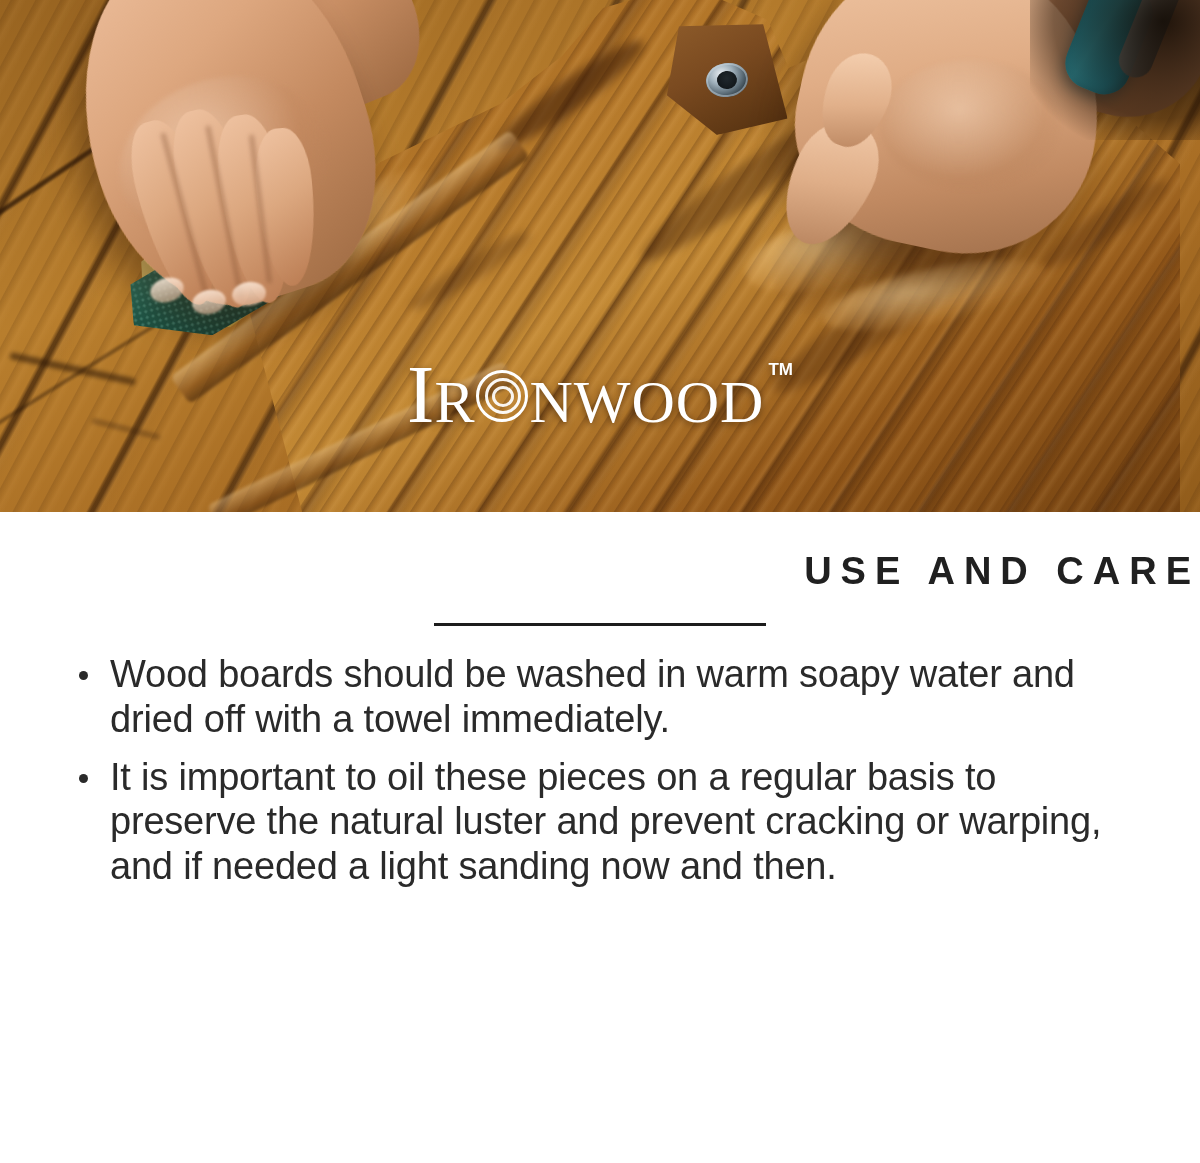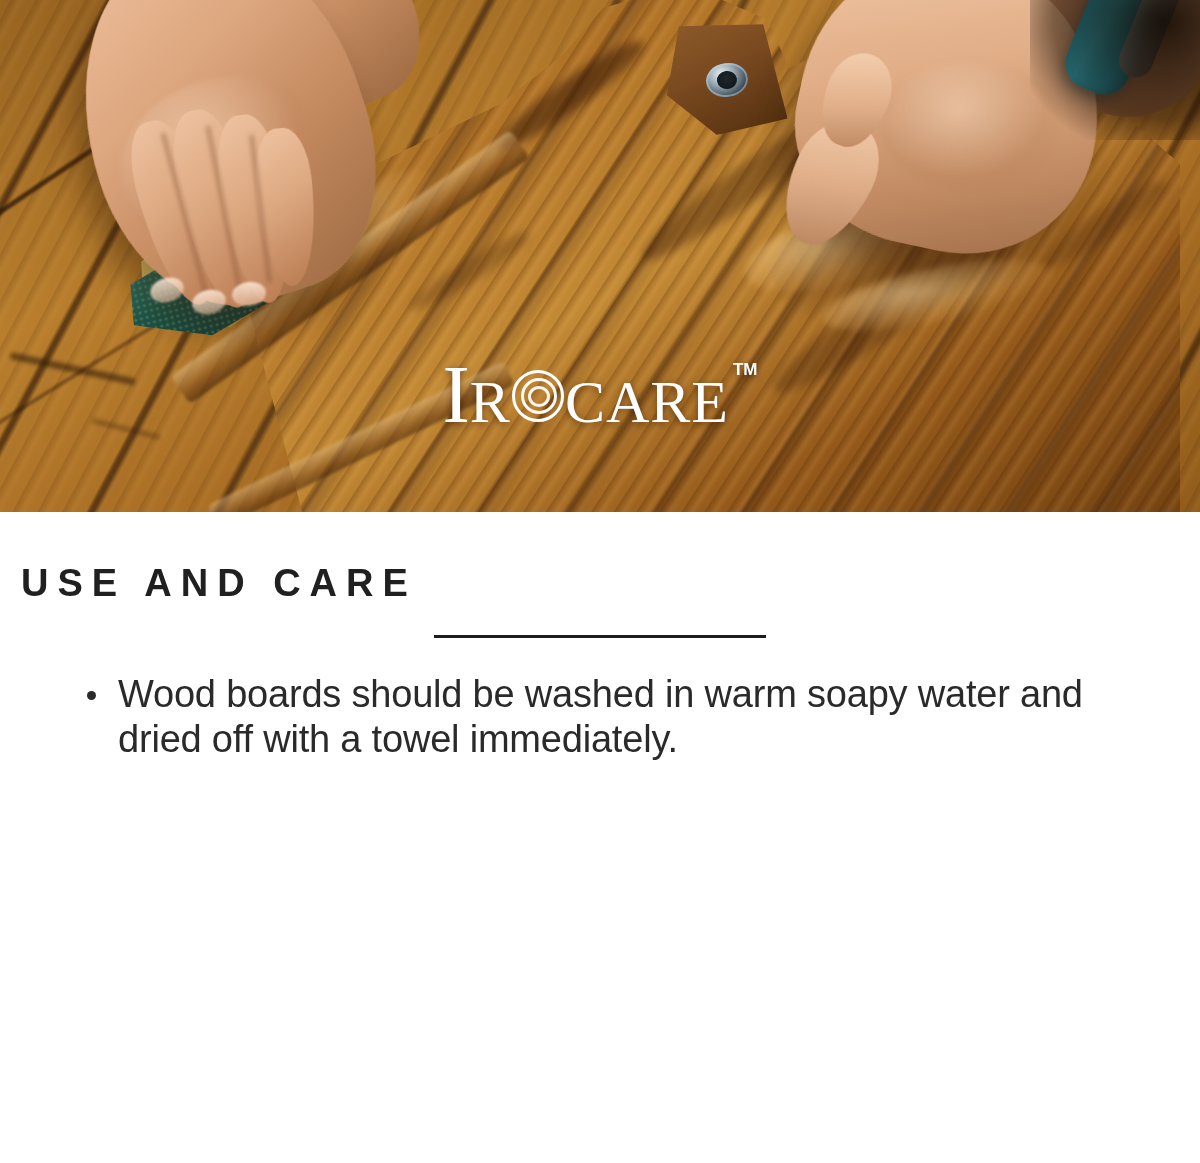--- a/index.html
+++ b/index.html
@@ -473,39 +473,39 @@
   
   .content {
     position: absolute;
     left: 0;
     top: 512px;
     width: 1200px;
     height: 651px;
     background: #ffffff;
   }
   .heading {
-    margin: 12px;
+    margin: 0;
     padding-top: 38px;
-    text-align: left;
+    text-align: right;
     font-family: "Liberation Sans", sans-serif;
     font-size: 38px;
     font-weight: 700;
     letter-spacing: 9px;
     color: #202020;
     text-indent: 9px;
   }
   .divider {
     width: 332px;
     height: 3px;
     background: #1c1c1c;
     margin: 30px auto 0 auto;
   }
   .bullets {
     list-style: none;
-    margin: 8px;
+    margin: 0;
     padding: 26px 70px 0 76px;
   }
   .bullets li {
     position: relative;
     padding-left: 34px;
     margin-bottom: 13px;
     font-family: "Liberation Sans", sans-serif;
     font-size: 38px;
     line-height: 1.18;
     color: #2a2a2a;
@@ -584,27 +584,28 @@
 
     <div class="logo">
       <div class="logo-inner">
         <span class="logo-i">I</span>
         <span class="logo-rest">R</span>
         <span class="logo-ring">
           <i class="ring-1"></i>
             <i class="ring-2"></i>
             <i class="ring-3"></i>
         </span>
-        <span class="logo-rest">CARE</span>
+        <span class="logo-rest">NWOOD</span>
         <span class="logo-tm">TM</span>
       </div>
     </div>
   </div>
 
   <div class="content">
     <h1 class="heading">USE AND CARE</h1>
     <div class="divider"></div>
     <ul class="bullets">
       <li>Wood boards should be washed in warm soapy water and dried off with a towel immediately.</li>
+      <li>It is important to oil these pieces on a regular basis to preserve the natural luster and prevent cracking or warping, and if needed a light sanding now and then.</li>
     </ul>
   </div>
 
 </div>
 
 </body></html>

